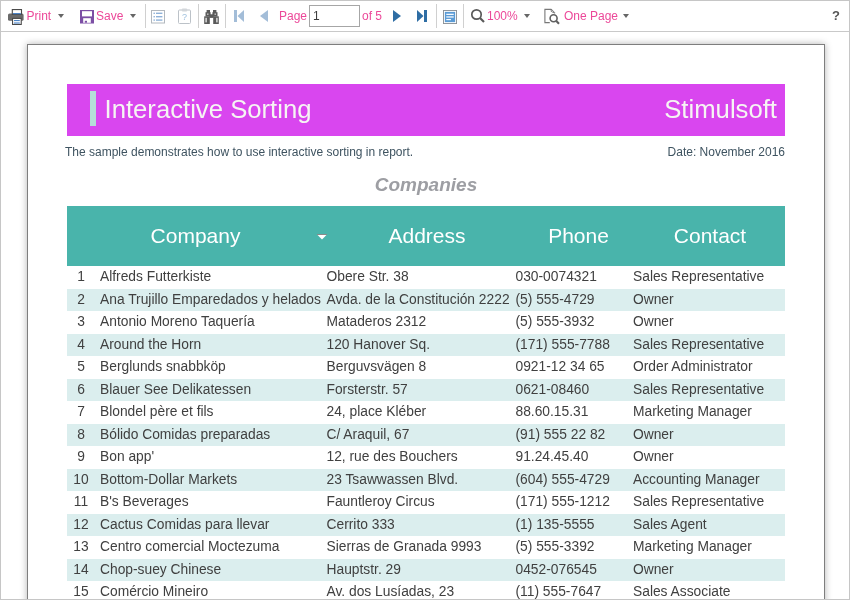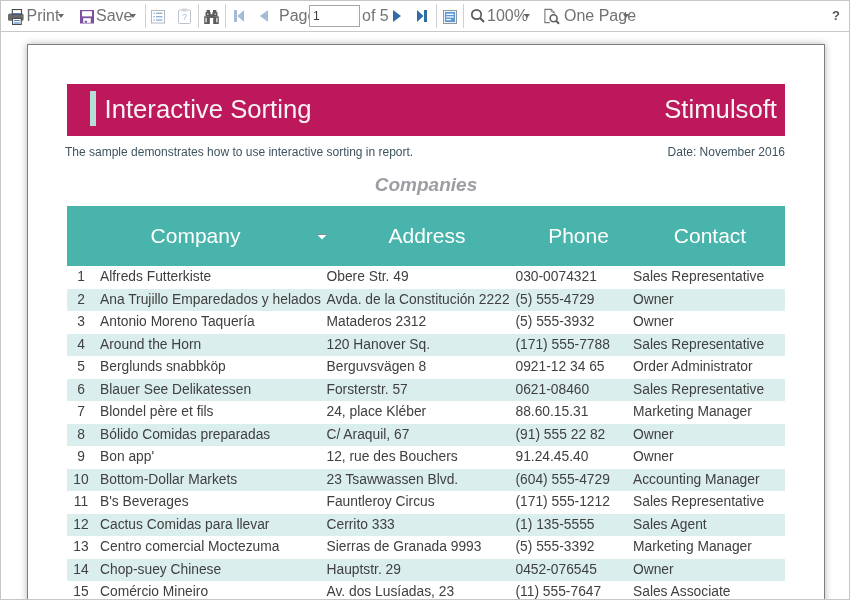--- a/index.html
+++ b/index.html
@@ -1,25 +1,25 @@
 <!DOCTYPE html>
 <html><head>
 <meta charset="utf-8">
 <style>
 html,body{margin:0;padding:0;width:850px;height:600px;overflow:hidden;background:#fff;
 font-family:"Liberation Sans",sans-serif;}
 #app{position:absolute;left:0;top:0;width:850px;height:600px;border:1px solid #c6c6c6;box-sizing:border-box;}
 #toolbar{position:absolute;left:0;top:0;width:848px;height:30px;background:#fff;border-bottom:1px solid #c9c9c9;}
-.tbtxt{position:absolute;top:0;height:30px;line-height:30px;font-size:16px;color:#737373;white-space:nowrap;}
+.tbtxt{position:absolute;top:0;height:30px;line-height:30px;font-size:12px;color:#ec4899;white-space:nowrap;}
 .sep{position:absolute;top:3px;width:1px;height:24px;background:#d0d0d0;}
 .icon{position:absolute;top:7px;}
 .arr{position:absolute;top:13px;width:0;height:0;border-left:3.5px solid transparent;border-right:3.5px solid transparent;border-top:4.5px solid #666;}
 #viewer{position:absolute;left:0;top:31px;width:848px;height:567px;background:#fff;overflow:hidden;}
 #page{position:absolute;left:26px;top:12px;width:798px;height:640px;background:#fff;border:1px solid #7e7e7e;box-sizing:border-box;box-shadow:0 0 7px rgba(0,0,0,0.30);}
-#band{position:absolute;left:39px;top:39px;width:718px;height:52px;background:#be185d;}
+#band{position:absolute;left:39px;top:39px;width:718px;height:52px;background:#d946ef;}
 #mintbar{position:absolute;left:23px;top:7px;width:6px;height:35px;background:#b5ded8;}
 #title{position:absolute;left:37.5px;top:-1.5px;height:52px;line-height:52px;font-size:25.7px;color:#f6f5f3;}
 #brand{position:absolute;right:8px;top:-1.5px;height:52px;line-height:52px;font-size:25.7px;color:#f6f5f3;}
 #desc{position:absolute;left:37px;top:99.5px;font-size:12px;color:#3e5360;}
 #date{position:absolute;right:39px;top:99.5px;font-size:12px;color:#3e5360;}
 #companies{position:absolute;left:0;top:128.5px;width:100%;text-align:center;font-size:19px;font-weight:bold;color:#9d9ea3;font-style:italic;}
 #thead{position:absolute;left:39px;top:161px;width:718px;height:60px;background:#49b4ab;color:#fff;}
 .hc{position:absolute;top:0;height:60px;line-height:60px;font-size:21px;text-align:center;}
 #rows{position:absolute;left:39px;top:221px;width:718px;}
 .row{position:absolute;left:0;width:718px;height:22.5px;font-size:13.8px;color:#404040;}
@@ -146,21 +146,21 @@
     <div class="hc" style="left:566px;width:154px;text-align:center;">Contact</div>
     <svg id="sortarr" width="10" height="6" viewBox="0 0 10 6">
             <path d="M0.3 0.8 L9.7 0.8 L5 5.5 Z" fill="#fff"></path>
             <rect x="0" y="0" width="10" height="1" fill="#8a8a8a"></rect>
           </svg>
   </div>
   <div id="rows">
 <div class="row" style="top:0.0px">
             <div class="c0">1</div>
             <div class="c1">Alfreds Futterkiste</div>
-            <div class="c2">Obere Str. 49</div>
+            <div class="c2">Obere Str. 38</div>
             <div class="c3">030-0074321</div>
             <div class="c4">Sales Representative</div>
           </div>
 <div class="row alt" style="top:22.5px">
             <div class="c0">2</div>
             <div class="c1">Ana Trujillo Emparedados y helados</div>
             <div class="c2">Avda. de la Constitución 2222</div>
             <div class="c3">(5) 555-4729</div>
             <div class="c4">Owner</div>
           </div>

